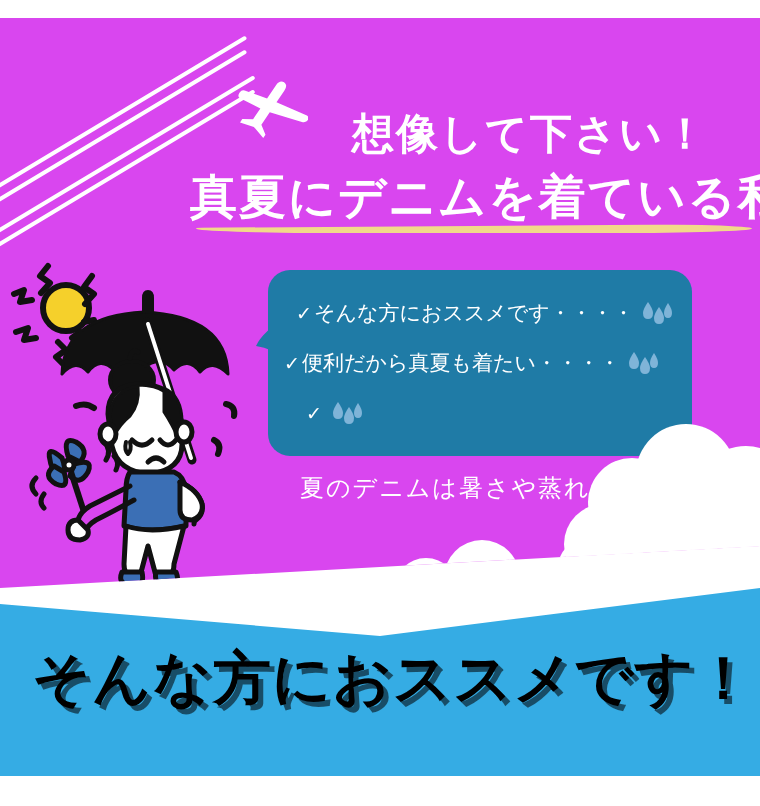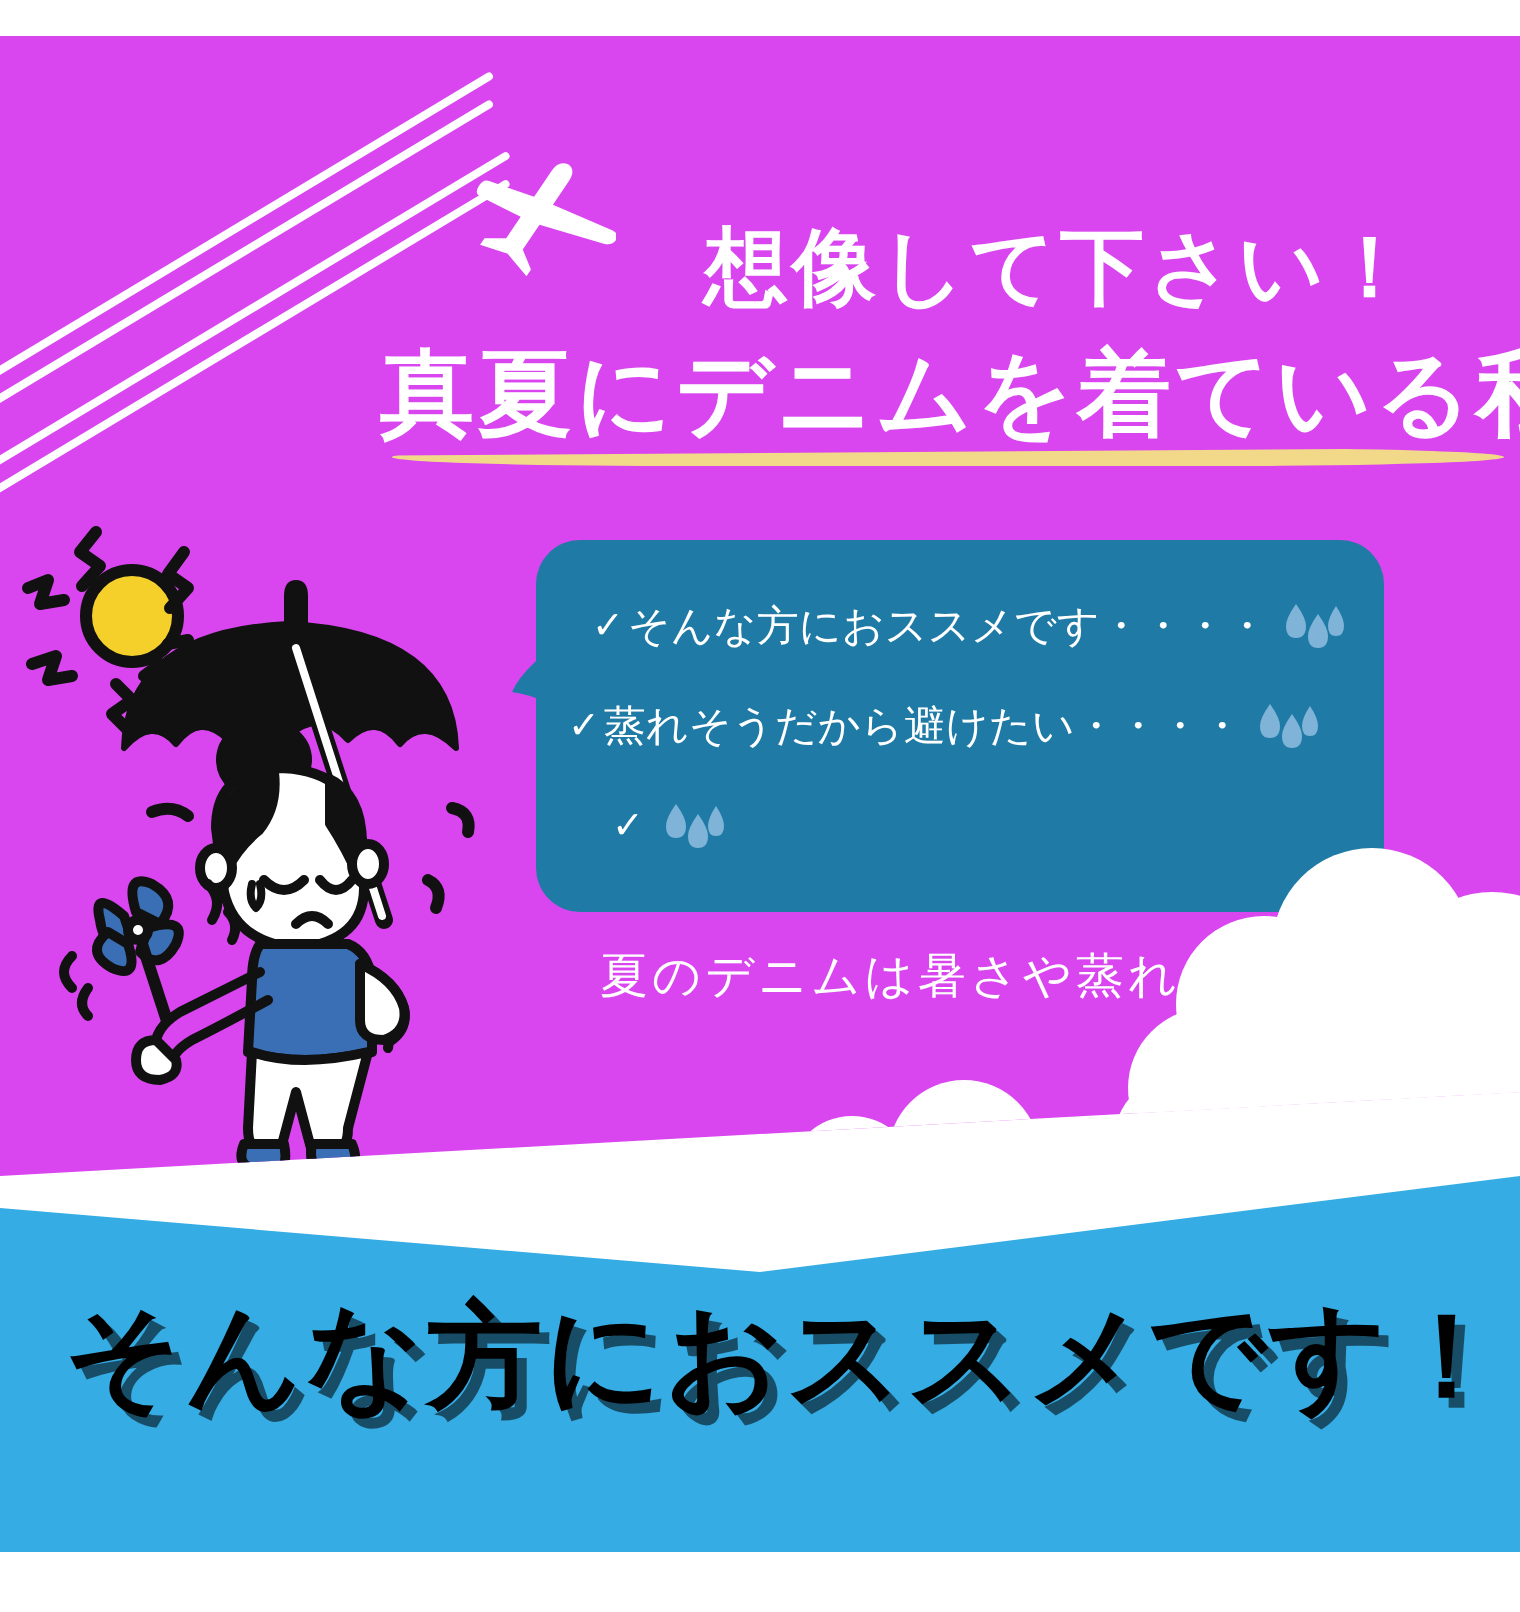--- a/index.html
+++ b/index.html
@@ -225,21 +225,21 @@
             <svg viewBox="0 0 34 26" width="34" height="26" aria-hidden="true">
               <path d="M9 2 Q14 9 14 13 Q14 19 9 19 Q4 19 4 13 Q4 9 9 2 Z" fill="#7fb4d8"></path>
               <path d="M20 7 Q25 14 25 18 Q25 24 20 24 Q15 24 15 18 Q15 14 20 7 Z" fill="#7fb4d8"></path>
               <path d="M29 3 Q33 9 33 13 Q33 18 29 18 Q25 18 25 13 Q25 9 29 3 Z" fill="#7fb4d8"></path>
             </svg>
           </span>
         </div>
 
         <div class="bubble-item bi-2">
           <span class="bi-check">✓</span>
-          <span>蒸れそうだから避けたい・・・・</span>
+          <span>便利だから真夏も着たい・・・・</span>
           <span class="bi-drops">
             <svg viewBox="0 0 34 26" width="34" height="26" aria-hidden="true">
               <path d="M9 2 Q14 9 14 13 Q14 19 9 19 Q4 19 4 13 Q4 9 9 2 Z" fill="#7fb4d8"></path>
               <path d="M20 7 Q25 14 25 18 Q25 24 20 24 Q15 24 15 18 Q15 14 20 7 Z" fill="#7fb4d8"></path>
               <path d="M29 3 Q33 9 33 13 Q33 18 29 18 Q25 18 25 13 Q25 9 29 3 Z" fill="#7fb4d8"></path>
             </svg>
           </span>
         </div>
 
         <div class="bubble-item bi-3">

